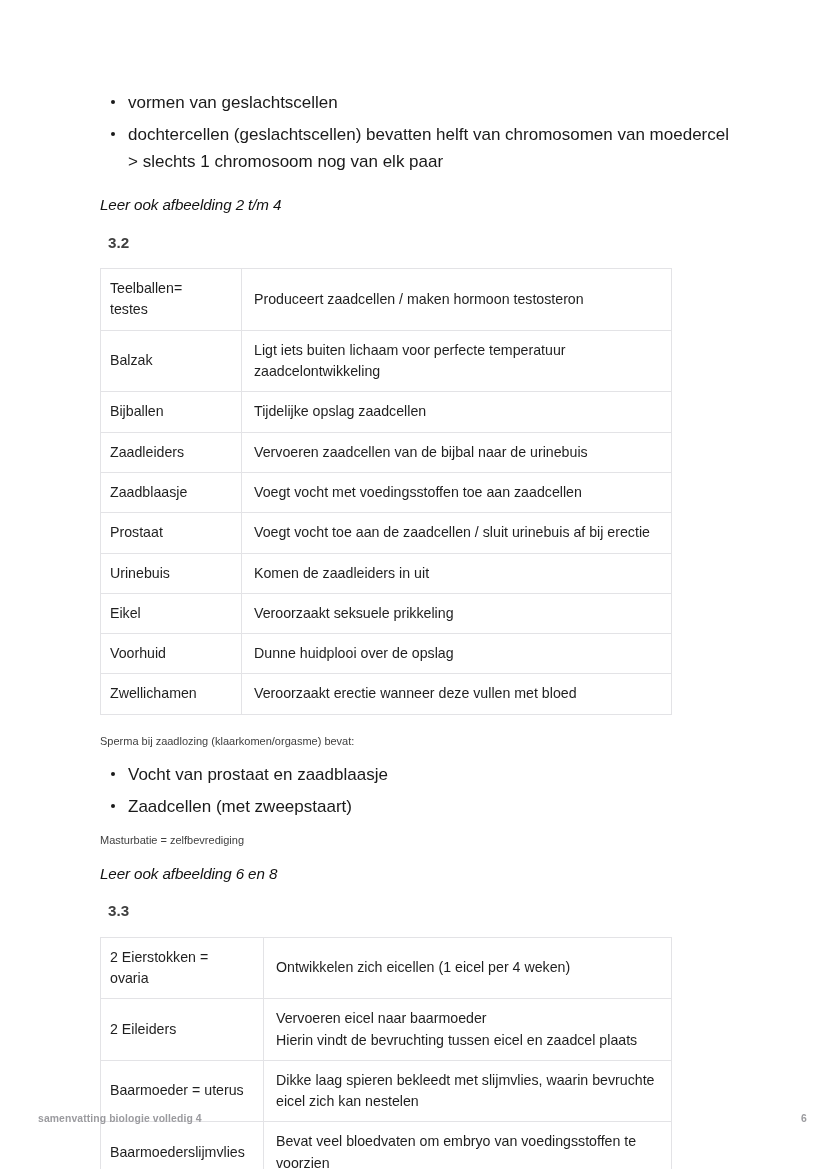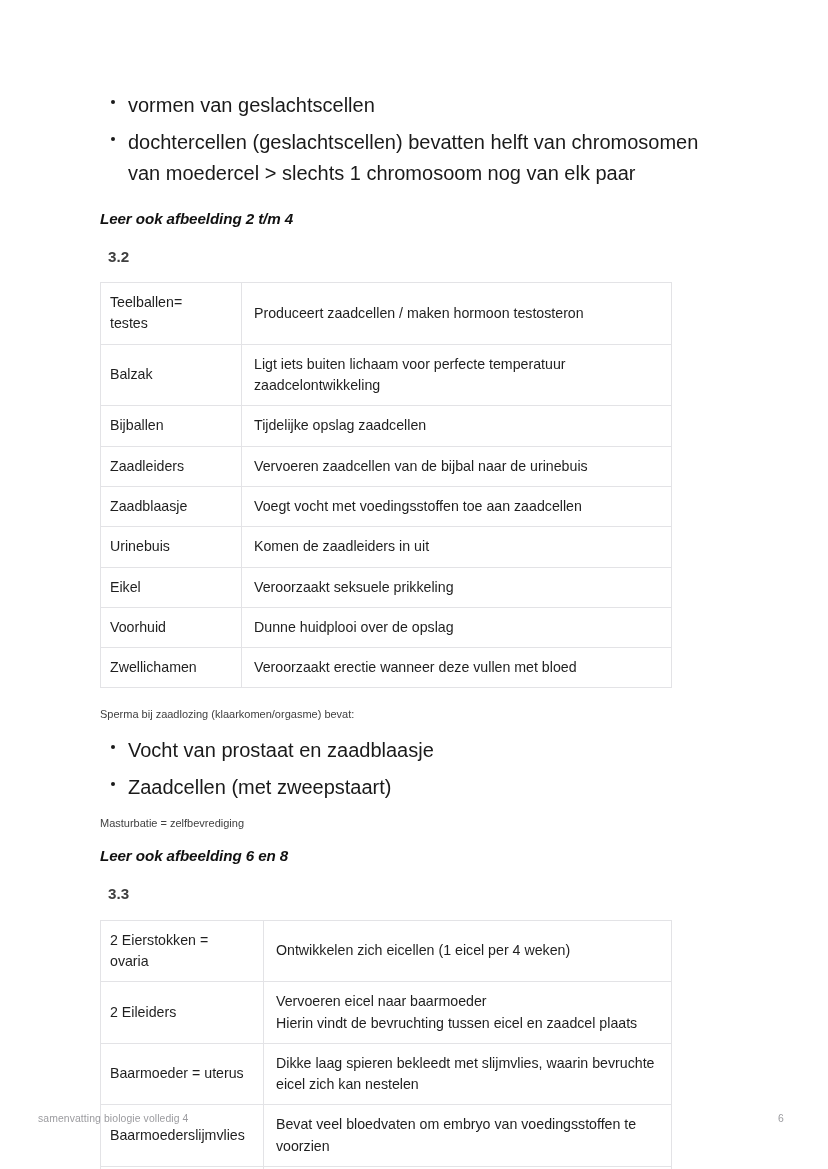--- a/index.html
+++ b/index.html
@@ -32,21 +32,21 @@
   
   ul.bullets {
     margin: 0;
     padding: 0;
     list-style: none;
   }
   ul.bullets li {
     position: relative;
     padding-left: 28px;
     margin: 0 0 6px 0;
-    font-size: 20px;
+    font-size: 17px;
     line-height: 1.55;
     color: #1a1a1a;
   }
   ul.bullets li:last-child { margin-bottom: 0; }
   ul.bullets li::before {
     content: "";
     position: absolute;
     left: 11px;
     top: 10px;
     width: 4px;
@@ -58,21 +58,21 @@
   
   p.para {
     margin: 0;
     font-size: 11px;
     line-height: 1.55;
     color: #404040;
   }
   .heading-italic {
     margin: 0;
     font-size: 15.2px;
-    font-weight: bold;
+    font-weight: normal;
     font-style: italic;
     line-height: 1.55;
     color: #111;
     letter-spacing: -0.1px;
   }
   .heading-num {
     margin: 0 0 0 8px;
     font-size: 15.2px;
     font-weight: bold;
     line-height: 1.55;
@@ -100,28 +100,29 @@
   }
   table.info-table td.c1 { text-align: left; }
   table.info-table td.c2 { padding-left: 12px; }
   table.t-male col.k  { width: 141px; }
   table.t-female col.k { width: 163px; }
 
   
   .footer {
     position: absolute;
     left: 38px;
-    right: 44px;
+    right: 21px;
     top: 1113px;
     display: flex;
     justify-content: space-between;
     align-items: center;
     font-size: 10.4px;
     color: #9b9b9f;
     letter-spacing: 0.1px;
+    font-weight: bold;
   }
 </style>
 </head>
 <body>
 
 <div class="page">
 
   <div class="content">
 
     <ul class="bullets">
@@ -160,20 +161,24 @@
         </tr>
         <tr>
           <td class="c1">Zaadleiders</td>
           <td class="c2">Vervoeren zaadcellen van de bijbal naar de urinebuis</td>
         </tr>
         <tr>
           <td class="c1">Zaadblaasje</td>
           <td class="c2">Voegt vocht met voedingsstoffen toe aan zaadcellen</td>
         </tr>
         <tr>
+          <td class="c1">Prostaat</td>
+          <td class="c2">Voegt vocht toe aan de zaadcellen / sluit urinebuis af bij erectie</td>
+        </tr>
+        <tr>
           <td class="c1">Urinebuis</td>
           <td class="c2">Komen de zaadleiders in uit</td>
         </tr>
         <tr>
           <td class="c1">Eikel</td>
           <td class="c2">Veroorzaakt seksuele prikkeling</td>
         </tr>
         <tr>
           <td class="c1">Voorhuid</td>
           <td class="c2">Dunne huidplooi over de opslag</td>

